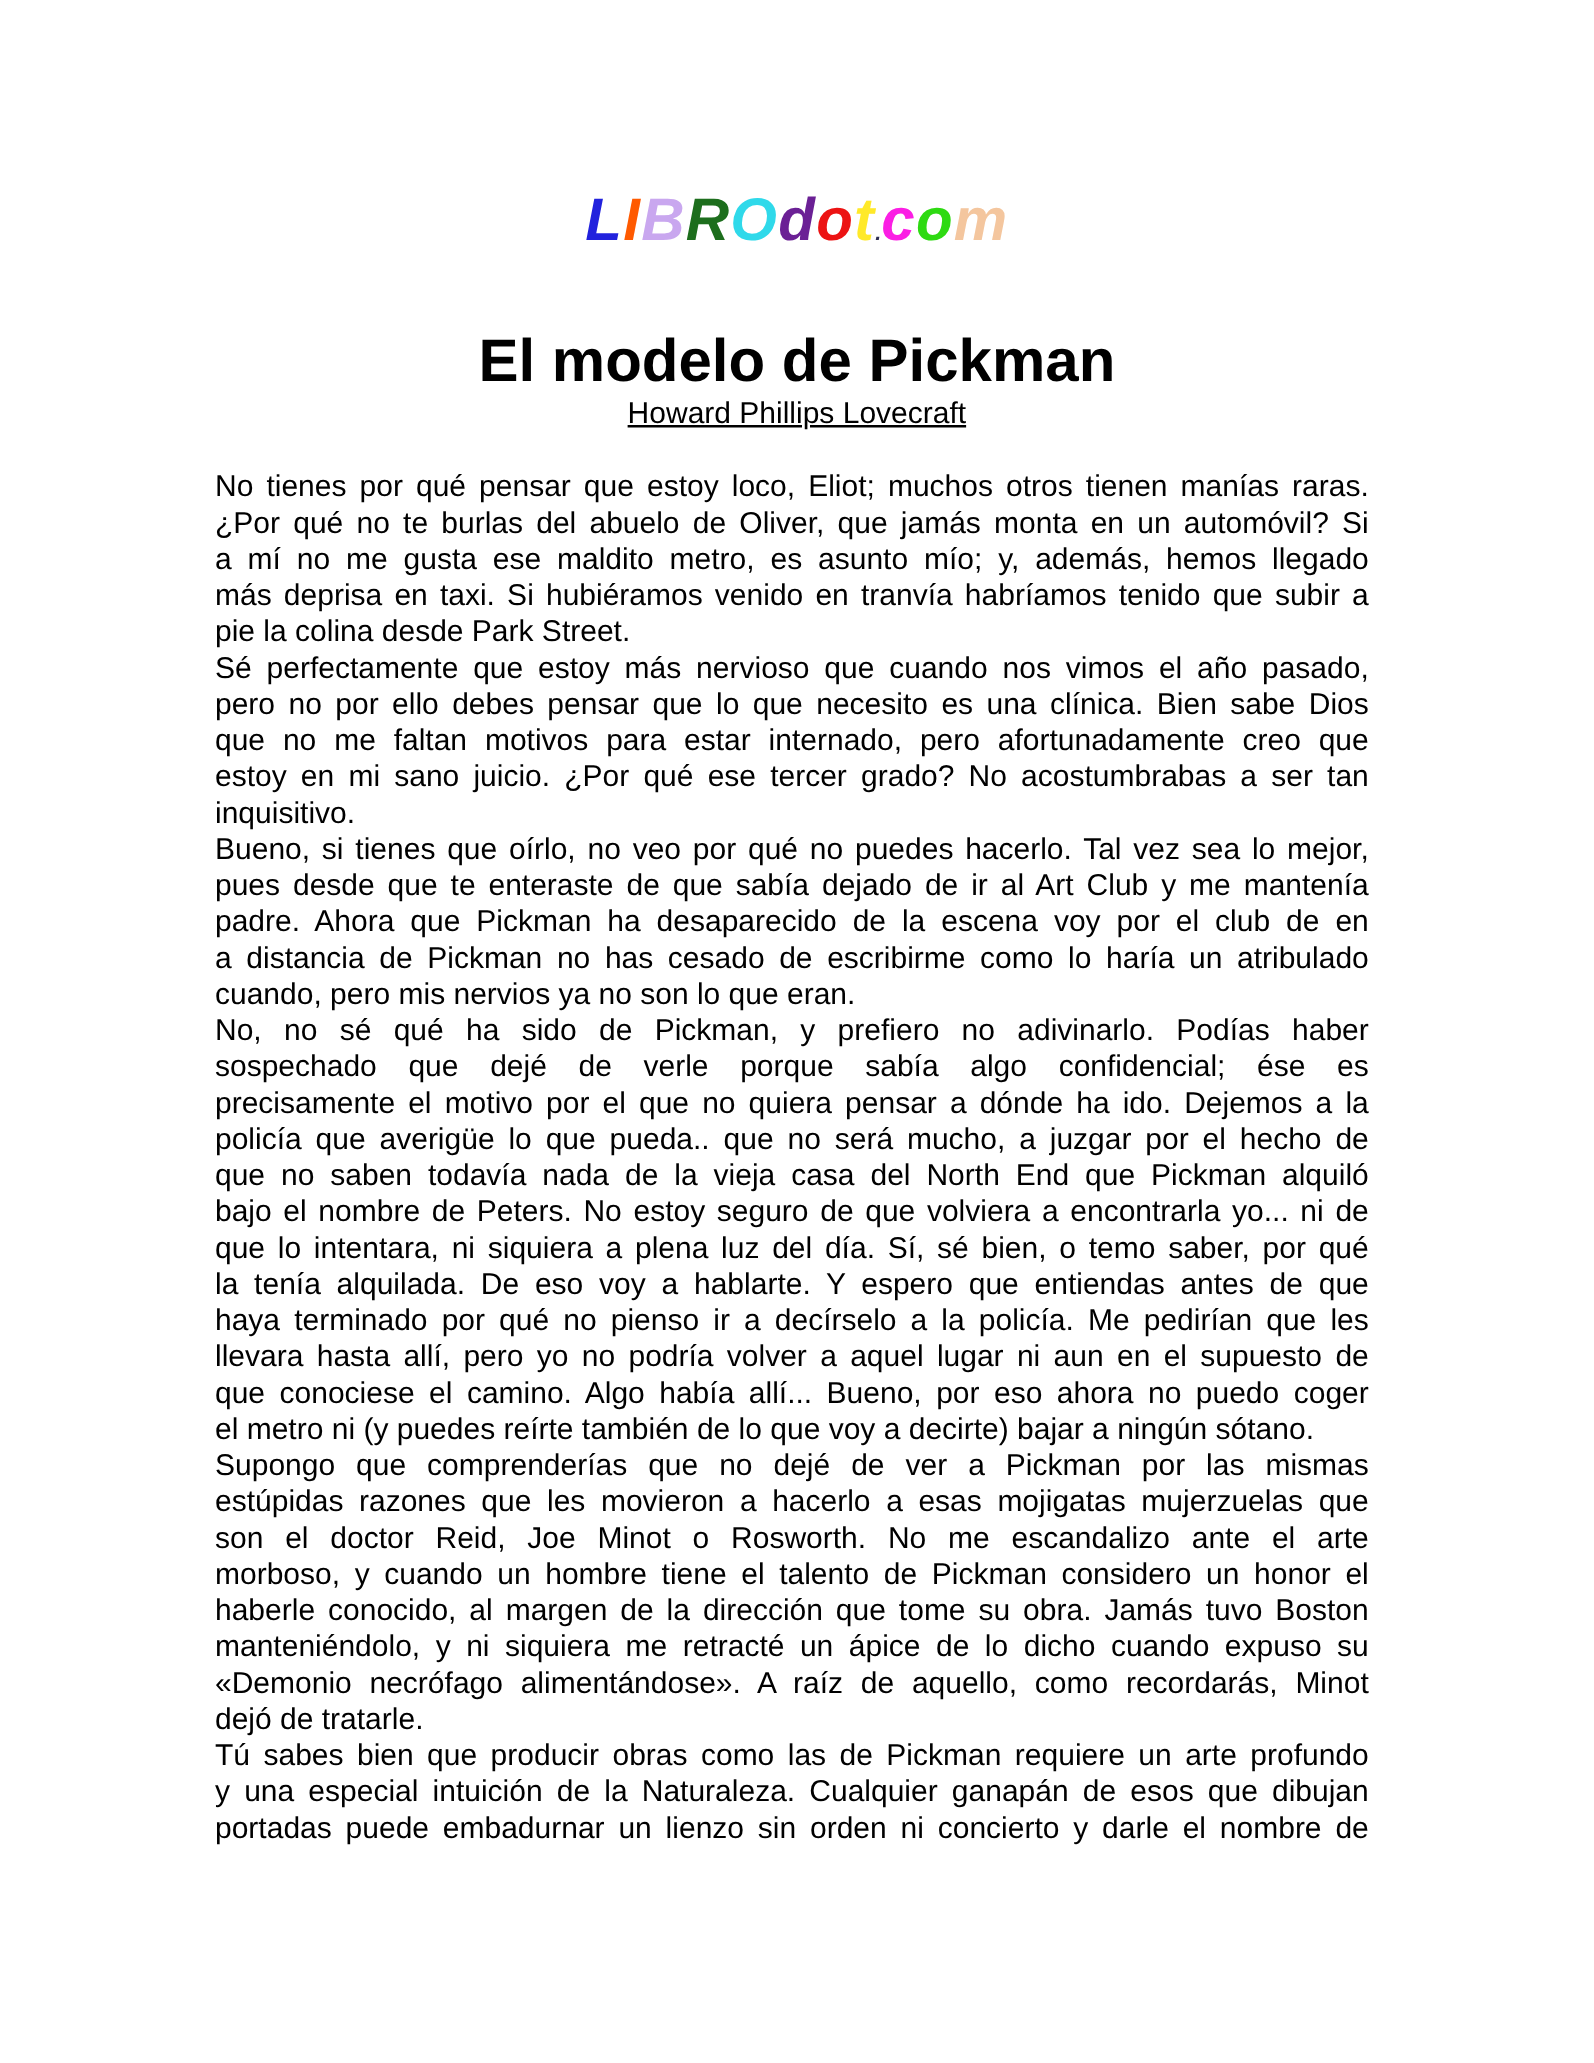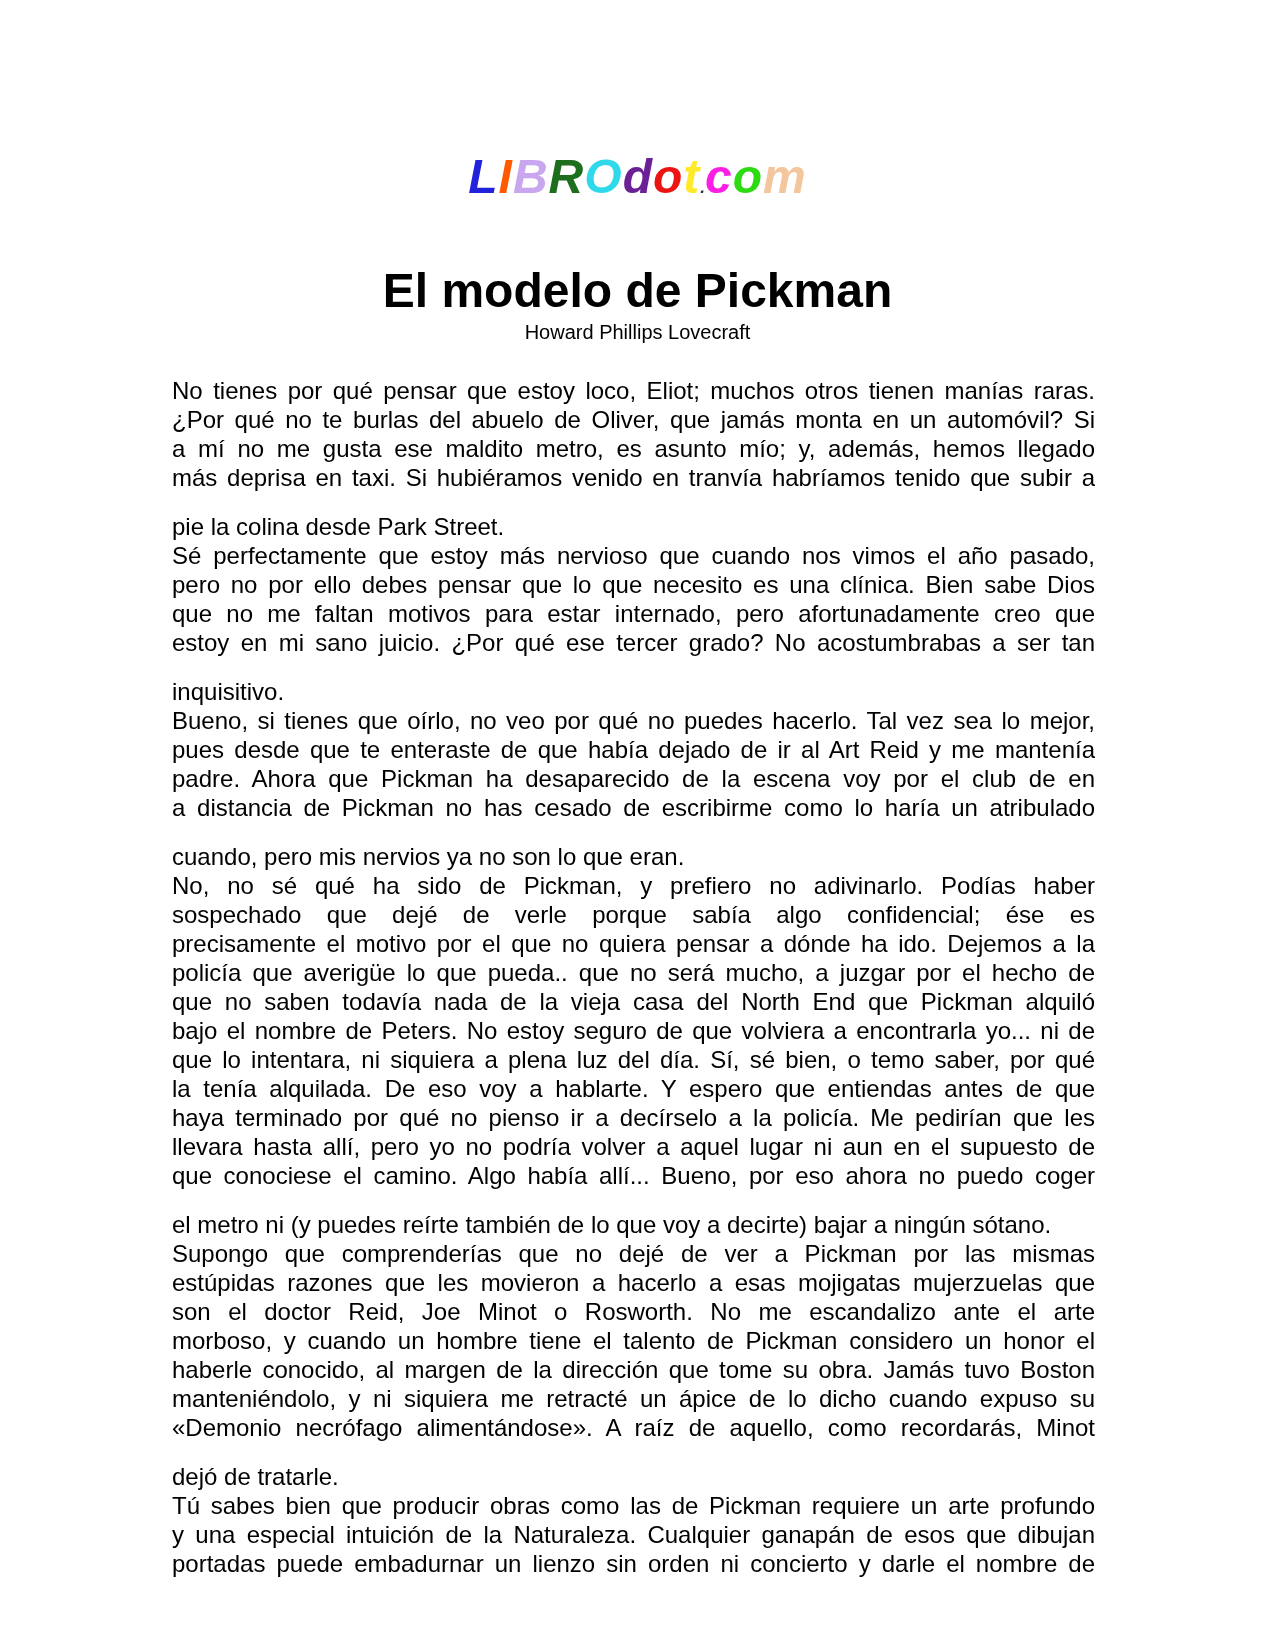--- a/index.html
+++ b/index.html
@@ -30,38 +30,38 @@
   .title {
     margin: 52px 0 0 0;
     text-align: center;
     font-size: 48px;
     font-weight: bold;
     line-height: 44px;
   }
   .author {
     margin-top: 5px;
     text-align: center;
-    font-size: 20px;
+    font-size: 24px;
     font-weight: normal;
     line-height: 28px;
+    text-decoration: underline;
   }
   .bodytext {
     margin: 30px 0 0 172px;
     width: 923px;
     font-size: 24px;
     line-height: 29px;
   }
   .para { margin: 0; }
   .line {
     text-align: justify;
     text-align-last: justify;
   }
   .line.last {
     text-align-last: left;
-    margin-top: 20px;
   }
 </style>
 </head>
 <body>
 
 <div class="page">
   <div class="logo"><span class="logo-letter" style="color: rgb(34, 34, 221);">L</span><span class="logo-letter" style="color: rgb(255, 90, 0);">I</span><span class="logo-letter" style="color: rgb(201, 167, 239);">B</span><span class="logo-letter" style="color: rgb(29, 110, 29);">R</span><span class="logo-letter" style="color: rgb(47, 217, 234);">O</span><span class="logo-letter" style="color: rgb(107, 32, 149);">d</span><span class="logo-letter" style="color: rgb(236, 19, 19);">o</span><span class="logo-letter" style="color: rgb(255, 233, 41);">t</span><span class="logo-letter logo-dot" style="color: rgb(47, 47, 82);">.</span><span class="logo-letter" style="color: rgb(251, 30, 228);">c</span><span class="logo-letter" style="color: rgb(46, 218, 18);">o</span><span class="logo-letter" style="color: rgb(244, 198, 158);">m</span></div>
   <h1 class="title">El modelo de Pickman</h1>
   <div class="author">Howard Phillips Lovecraft</div>
   <main class="bodytext">
@@ -74,21 +74,21 @@
       </div>
       <div class="para">
         <div class="line">Sé perfectamente que estoy más nervioso que cuando nos vimos el año pasado,</div>
         <div class="line">pero no por ello debes pensar que lo que necesito es una clínica. Bien sabe Dios</div>
         <div class="line">que no me faltan motivos para estar internado, pero afortunadamente creo que</div>
         <div class="line">estoy en mi sano juicio. ¿Por qué ese tercer grado? No acostumbrabas a ser tan</div>
         <div class="line last">inquisitivo.</div>
       </div>
       <div class="para">
         <div class="line">Bueno, si tienes que oírlo, no veo por qué no puedes hacerlo. Tal vez sea lo mejor,</div>
-        <div class="line">pues desde que te enteraste de que había dejado de ir al Art Reid y me mantenía</div>
+        <div class="line">pues desde que te enteraste de que sabía dejado de ir al Art Club y me mantenía</div>
         <div class="line">padre. Ahora que Pickman ha desaparecido de la escena voy por el club de en</div>
         <div class="line">a distancia de Pickman no has cesado de escribirme como lo haría un atribulado</div>
         <div class="line last">cuando, pero mis nervios ya no son lo que eran.</div>
       </div>
       <div class="para">
         <div class="line">No, no sé qué ha sido de Pickman, y prefiero no adivinarlo. Podías haber</div>
         <div class="line">sospechado que dejé de verle porque sabía algo confidencial; ése es</div>
         <div class="line">precisamente el motivo por el que no quiera pensar a dónde ha ido. Dejemos a la</div>
         <div class="line">policía que averigüe lo que pueda.. que no será mucho, a juzgar por el hecho de</div>
         <div class="line">que no saben todavía nada de la vieja casa del North End que Pickman alquiló</div>

